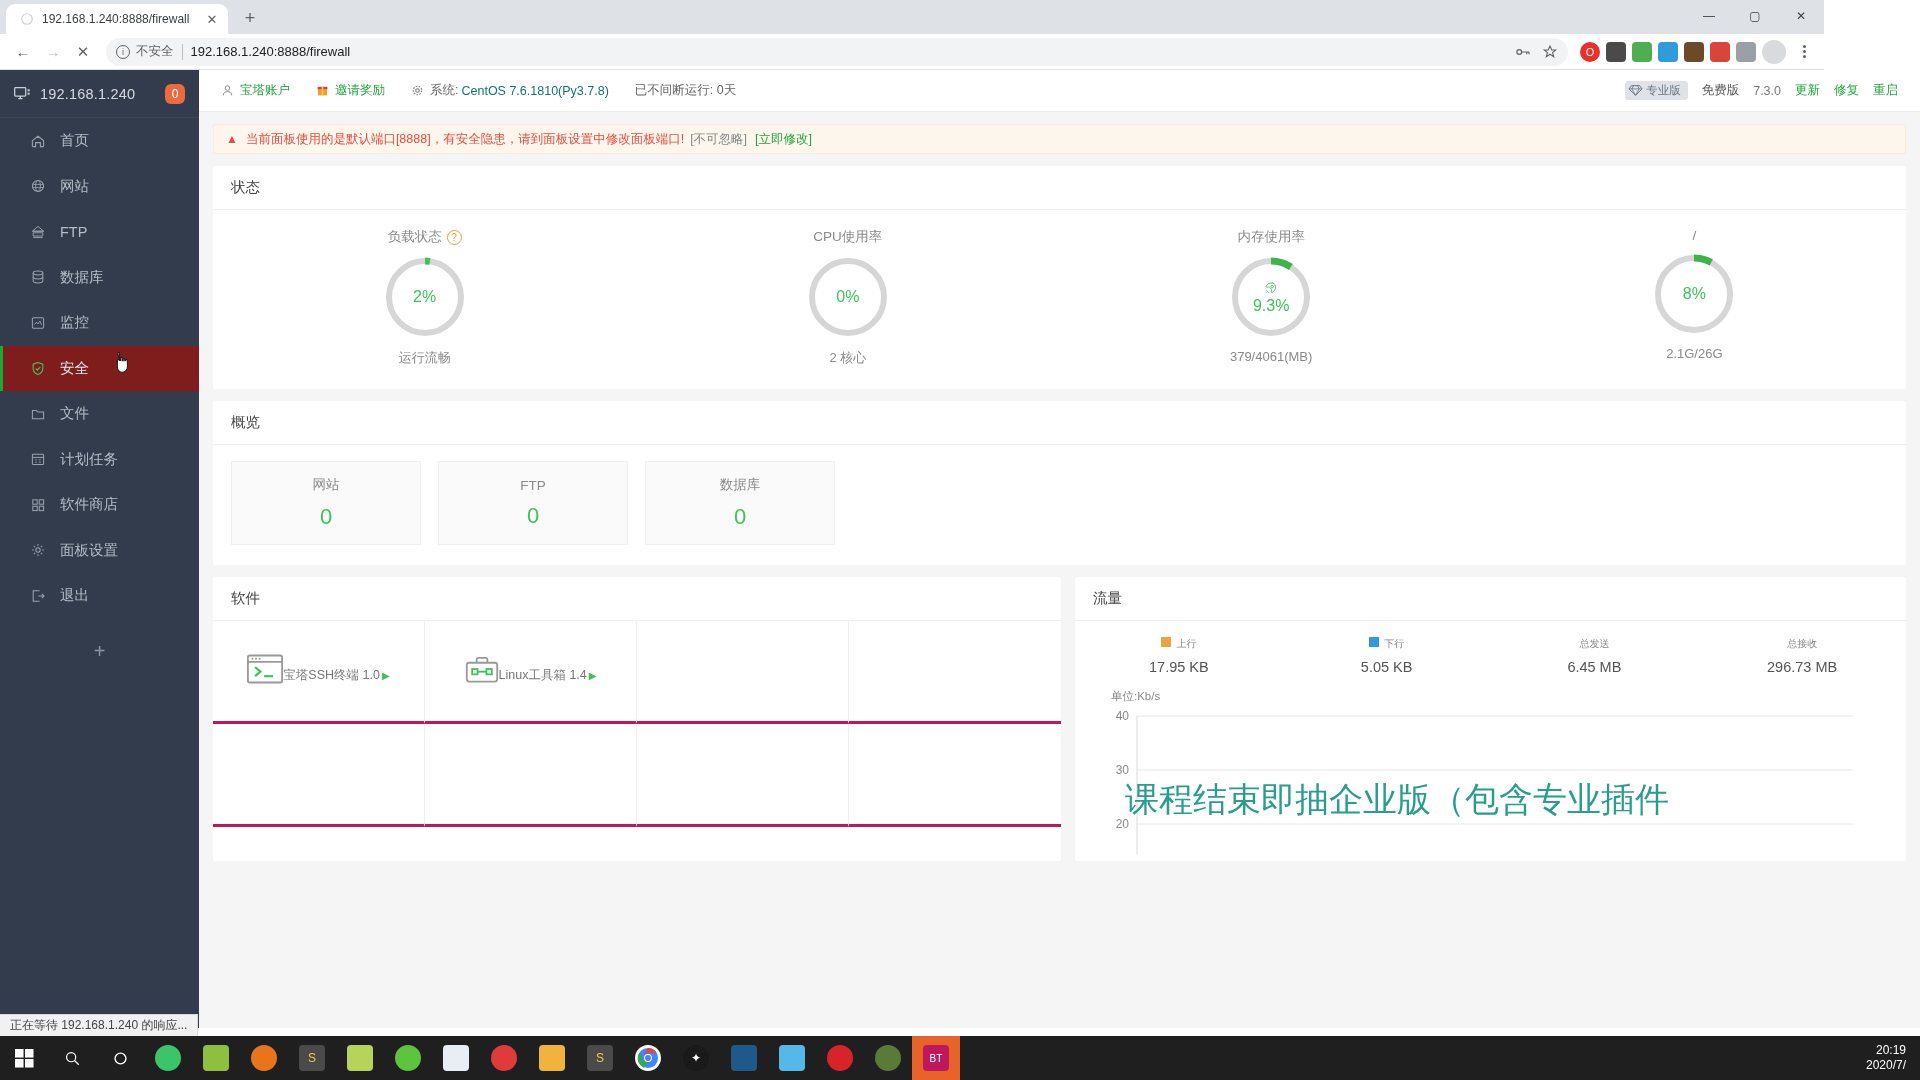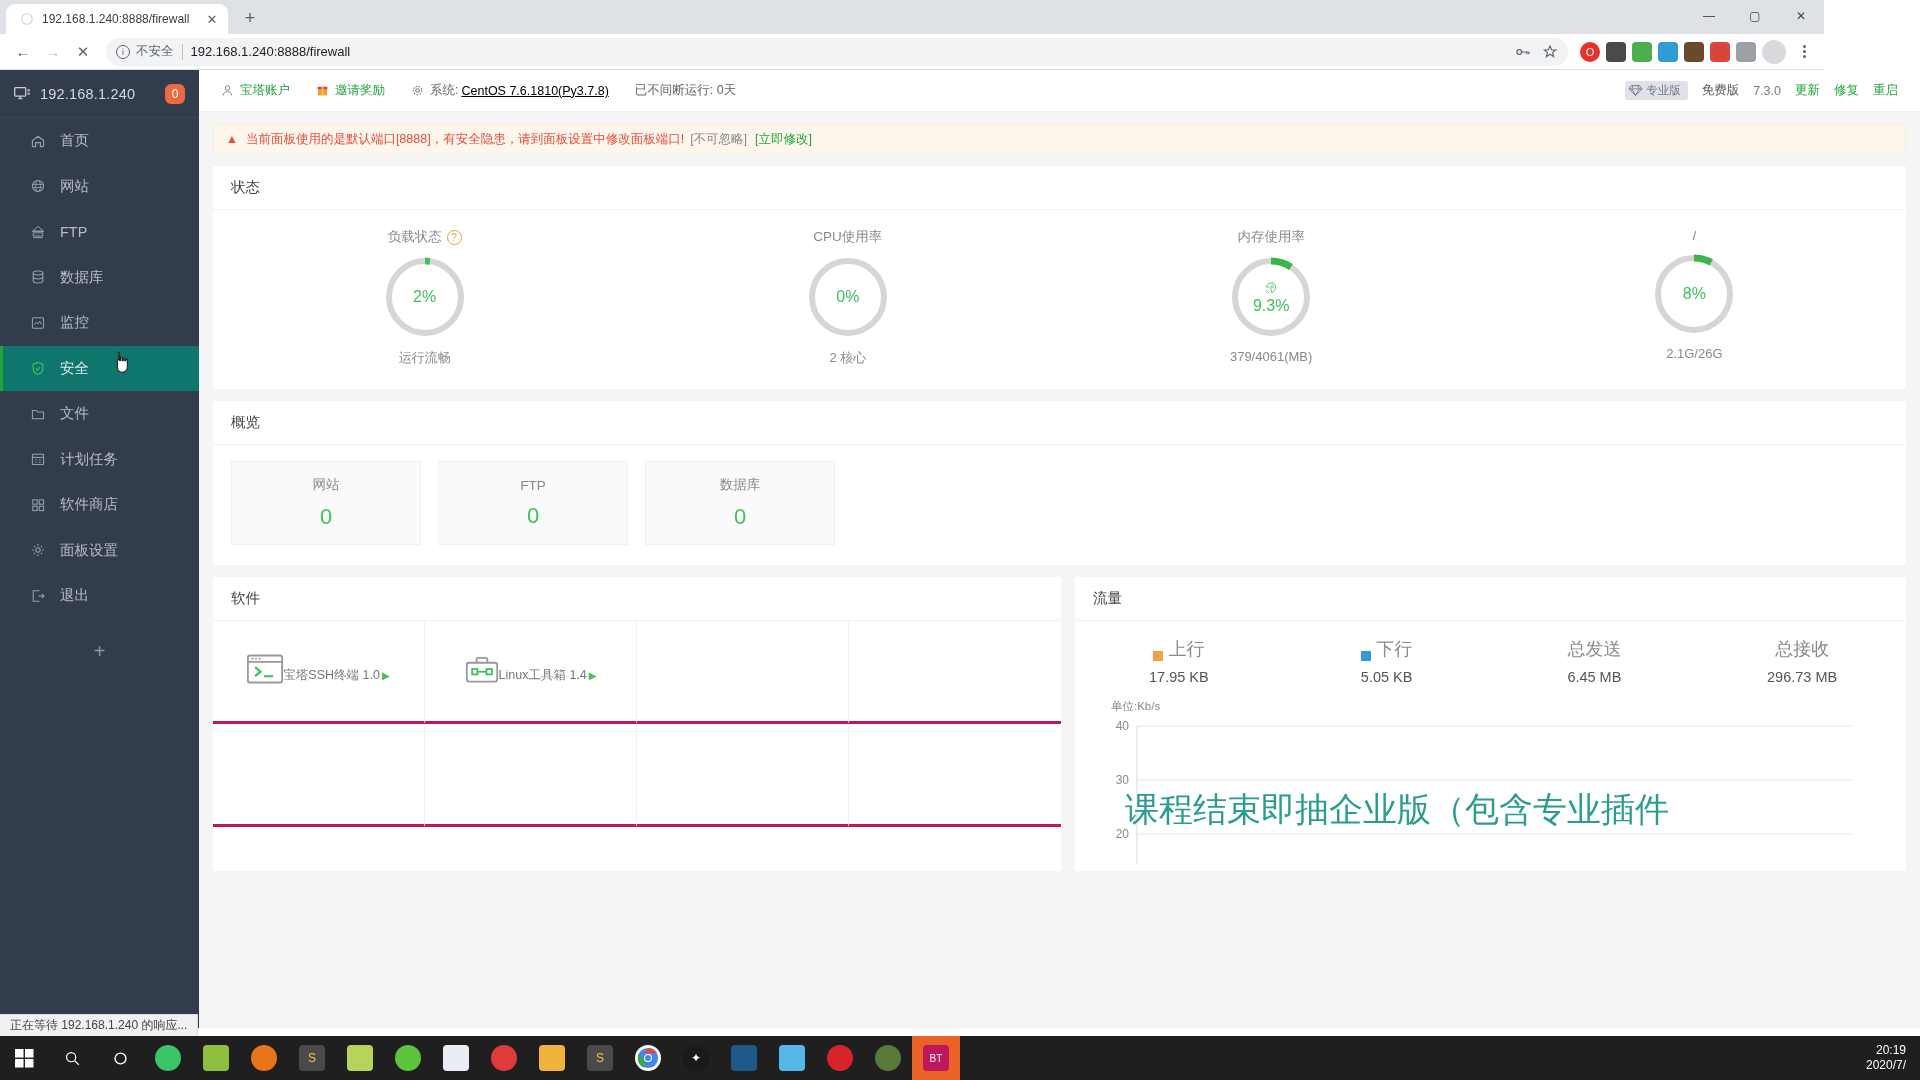--- a/index.html
+++ b/index.html
@@ -91,21 +91,21 @@
     margin-left: auto; background: #ec6941; color: #fff; border-radius: 6px;
     min-width: 20px; height: 20px; font-size: 12px;
     display: flex; align-items: center; justify-content: center; padding: 0 5px;
   }
   .side-item {
     height: 45.5px; display: flex; align-items: center; padding-left: 30px;
     color: #b6bcc6; font-size: 14.5px; cursor: pointer; position: relative;
   }
   .side-item .sicon { width: 22px; display:flex; align-items:center; color:#9aa2ae; }
   .side-item .slabel { margin-left: 8px; }
-  .side-item.active { background: #0f766e; color: #e6e9ee; }
+  .side-item.active { background: #7f1d1d; color: #e6e9ee; }
   .side-item.active::before {
     content:''; position:absolute; left:0; top:0; bottom:0; width:3px; background:#20a53a;
   }
   .side-item.active .sicon { color:#3fc25b; }
   .side-plus {
     height: 46px; display:flex; align-items:center; justify-content:center;
     color:#8b94a1; font-size: 20px; cursor:pointer; margin-top: 10px;
   }
   .cursor-hand {
     position: absolute; left: 112px; top: 281px; width: 20px; height: 24px;
@@ -116,21 +116,21 @@
   .content { flex: 1; height: 958px; overflow: hidden; padding: 0; }
 
   .topbar {
     height: 42px; background: #fff; display: flex; align-items: center;
     padding: 0 22px; font-size: 12.5px; color: #666; border-bottom:1px solid #eee;
   }
   .tb-item { display: flex; align-items: center; margin-right: 26px; cursor: pointer; }
   .tb-item .ticon { margin-right: 6px; display: flex; }
   .tb-link { color: #20a53a; }
   .tb-plain { color: #666; }
-  .tb-val { color: #000000; margin-left: 3px; text-decoration: underline; }
+  .tb-val { color: #0f766e; margin-left: 3px; }
   .tb-right { margin-left: auto; display: flex; align-items: center; gap: 14px; }
   .pro-badge {
     display: flex; align-items: center; background: #dfe3e8; border-radius: 3px;
     height: 19px; padding-right: 7px; color: #6c7684; font-size: 11.5px; cursor:pointer;
   }
   .pro-badge .dia { margin: 0 3px 0 3px; display:flex; }
   .free-ver { color:#5a5a5a; font-size:12.5px; }
   .ver-num { color:#7a7a7a; font-size:12.5px; }
   .act-link { color: #20a53a; font-size: 12.5px; cursor:pointer; }
 
@@ -187,21 +187,21 @@
     height: 103px; border-right: 1px solid #f0f0f0; border-bottom: 3px solid #be185d;
     display: flex; flex-direction: row; align-items: center; justify-content: center;
     cursor: pointer;
   }
   .soft-cell:nth-child(4n) { border-right: none; }
   .soft-name { font-size: 12.5px; color: #777; margin-top: 9px; display:flex; align-items:center;}
   .play-tri { color:#3fc25b; font-size: 10px; margin-left: 2px;}
 
   .traffic-stats { display: flex; padding: 16px 0 6px 0; }
   .tstat { flex: 1; display: flex; flex-direction: column; align-items: center; }
-  .tstat-label { font-size: 18px; color: #8a8a8a; display: flex; align-items: flex-end; }
+  .tstat-label { font-size: 10px; color: #8a8a8a; display: flex; align-items: flex-start; }
   .sw { width: 10px; height: 10px; margin-right: 5px; display:block;}
   .tstat-val { font-size: 14.5px; color: #555; margin-top: 8px; }
 
   .chart-wrap { position: relative; height: 180px; padding: 8px 20px 0 18px; }
   .chart-unit { font-size: 11.5px; color: #8a8a8a; margin-left: 18px; }
   .chart-svg { display:block; }
   .watermark {
     position: absolute; left: 50px; top: 96px; width: 880px;
     font-size: 34px; color: #2a9d8f; white-space: nowrap; pointer-events:none;
     font-family: "DejaVu Sans", sans-serif;

